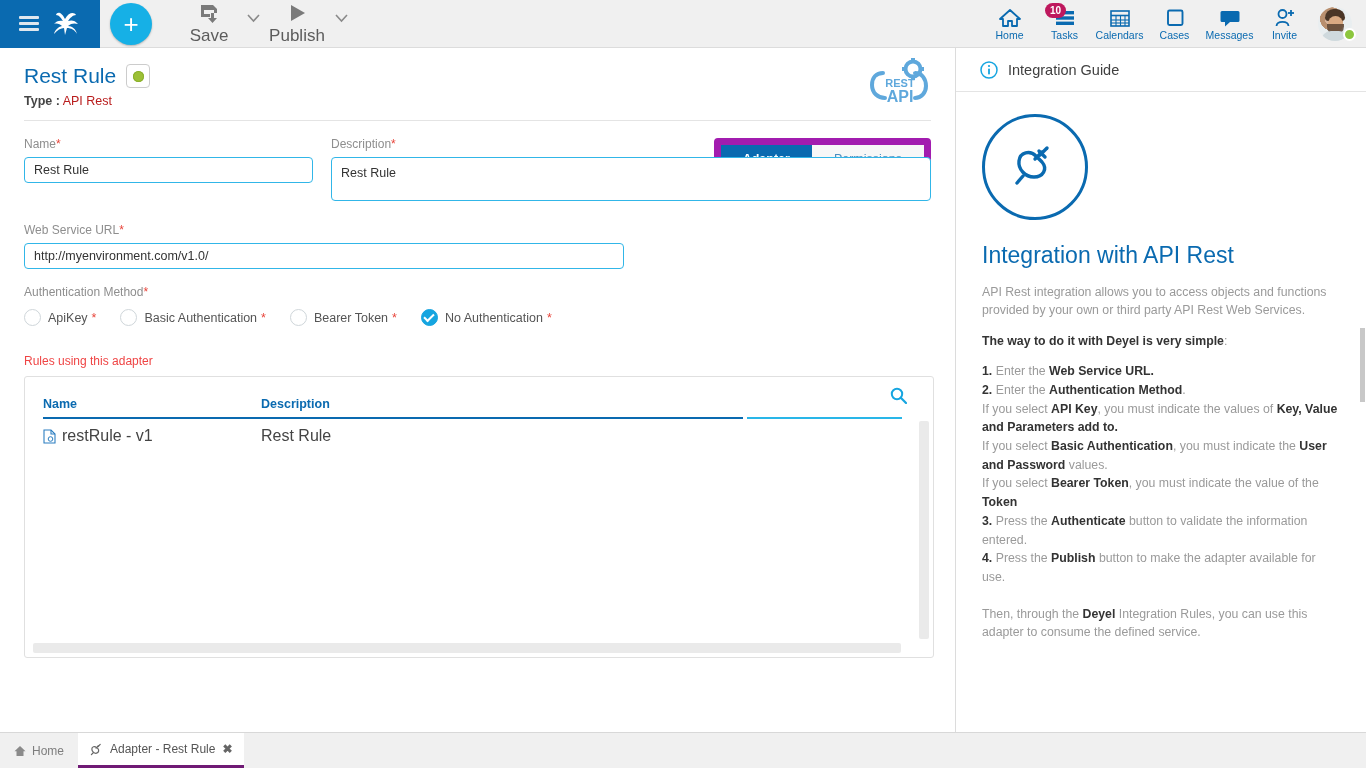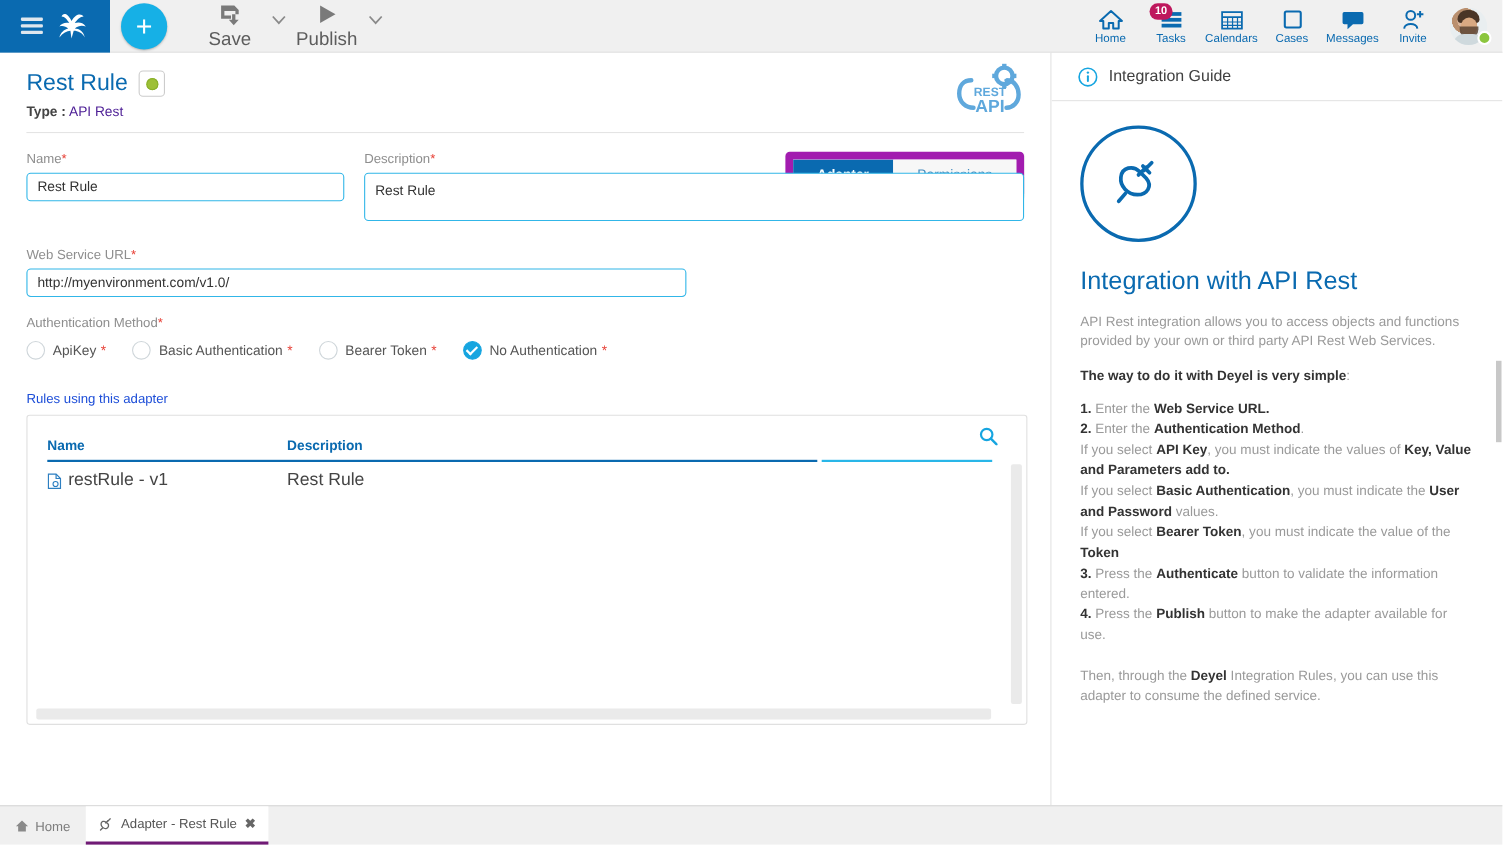--- a/index.html
+++ b/index.html
@@ -91,21 +91,21 @@
   .page-head { padding: 16px 24px 0 24px; position: relative; }
   .page-title-row { display: flex; align-items: center; gap: 10px; }
   .page-title { font-size: 21px; color: #0a6ab0; font-weight: normal; }
   .state-box {
     width: 24px; height: 24px; border: 1px solid #cccccc; border-radius: 4px;
     display: flex; align-items: center; justify-content: center; background: #fff; cursor: pointer;
   }
   .state-dot { width: 11px; height: 11px; border-radius: 50%; background: #9dc036; box-shadow: inset 0 0 0 1px #8ab02c; }
   .type-row { margin-top: 6px; font-size: 12.5px; }
   .type-label { font-weight: bold; color: #444; }
-  .type-value { color: #4c1d95; }
+  .type-value { color: #b91c1c; }
   .head-sep { margin: 12px 0 0 0; border: 0; border-top: 1px solid #e4e4e4; }
 
   .restapi-logo { position: absolute; right: 24px; top: 8px; width: 62px; height: 56px; }
 
   
   .tab-toggle {
     position: absolute; right: 24px; top: 90px;
     display: flex; border: 7px solid #a21caf; border-radius: 4px; overflow: hidden;
     box-shadow: 0 1px 1px rgba(0,0,0,.06);
   }
@@ -141,21 +141,21 @@
     display: flex; align-items: center; justify-content: center;
   }
   .radio-item.checked .radio-circle::after {
     content: ""; display: block; width: 8px; height: 4px;
     border-left: 2px solid #fff; border-bottom: 2px solid #fff;
     transform: rotate(-45deg) translate(1px,-1px);
   }
 
   
   .grid-section { margin-top: 28px; }
-  .grid-caption { font-size: 12px; color: #1d4ed8; margin-bottom: 8px; }
+  .grid-caption { font-size: 12px; color: #ef4444; margin-bottom: 8px; }
   .grid-box {
     width: 910px; height: 282px; border: 1px solid #e0e0e0; border-radius: 3px;
     background: #fff; position: relative; overflow: hidden;
   }
   .grid-head {
     display: flex; align-items: flex-end; padding: 14px 18px 0 18px; height: 40px;
   }
   .th { font-size: 12.5px; color: #0a6ab0; font-weight: bold; padding-bottom: 6px; }
   .th.c1 { width: 218px; }
   .th.c2 { flex: 1; }

